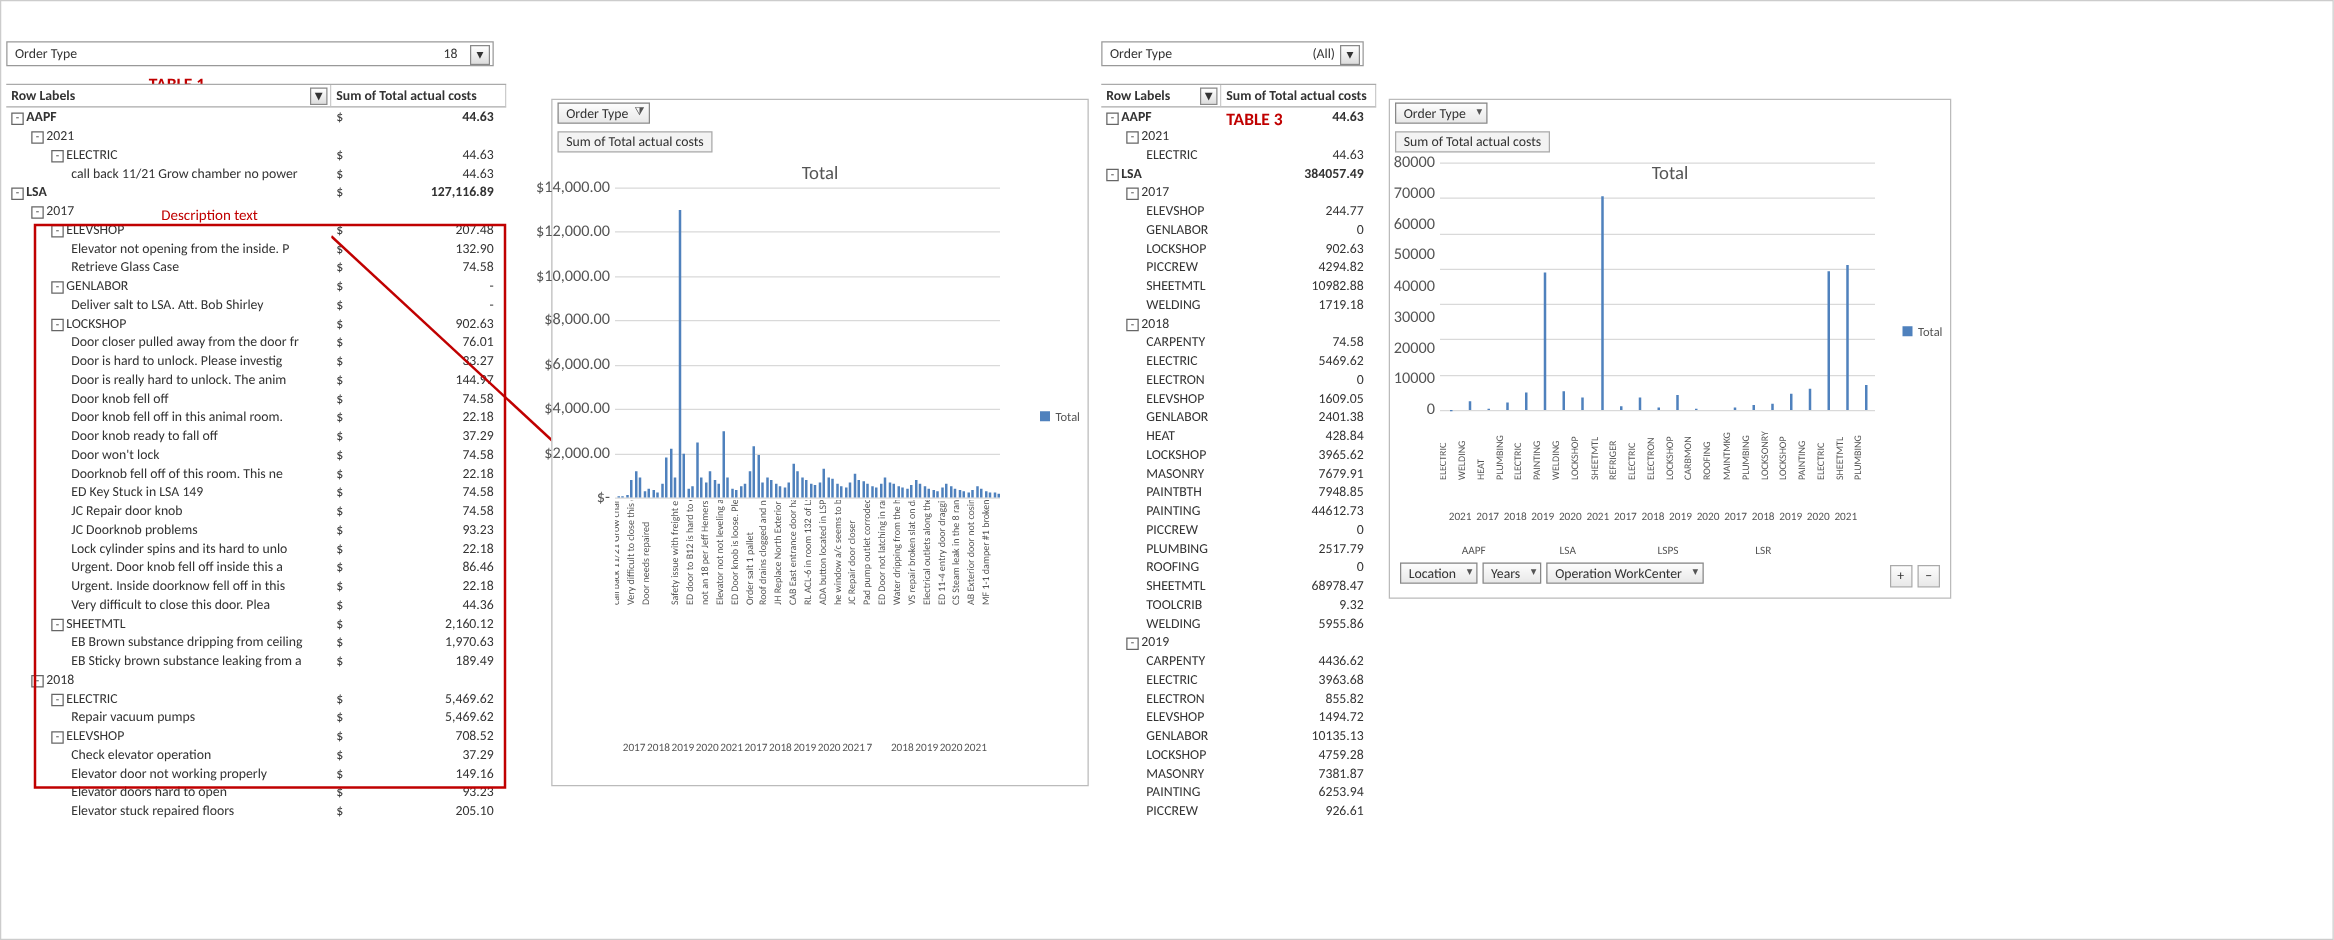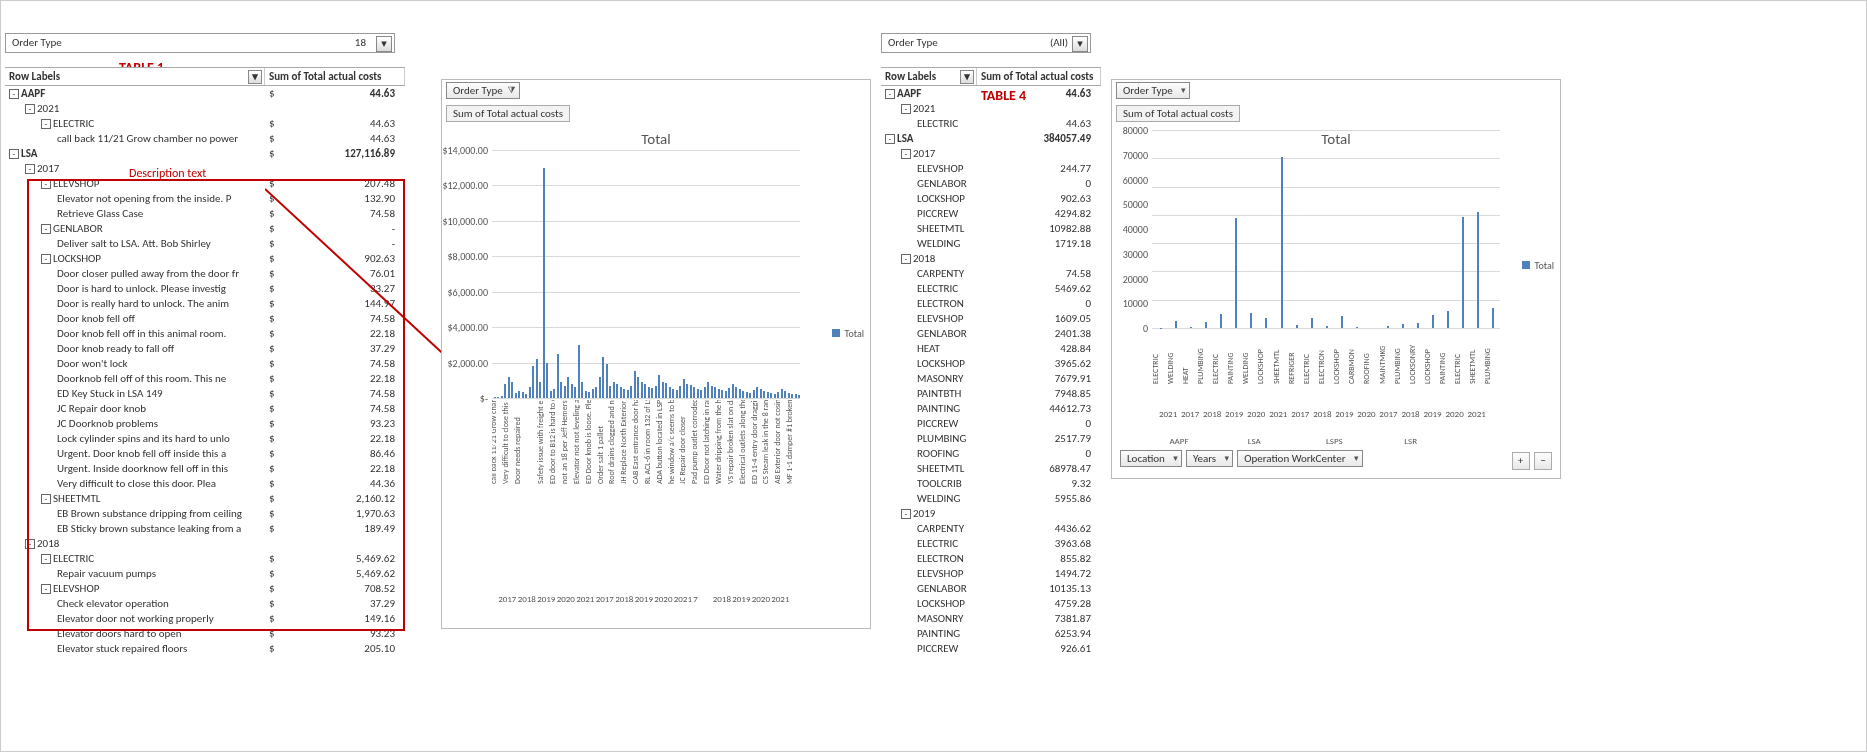--- a/index.html
+++ b/index.html
@@ -27,21 +27,21 @@
   .red-arrow{position:absolute;pointer-events:none}
 
   .chart{position:absolute;border:1px solid #bbb;background:#fff}
   .chart .slicer{margin:4px;display:inline-block}
   .slicer-btn{border:1px solid #888;background:linear-gradient(#fdfdfd,#e8e8e8);padding:1px 16px 1px 6px;position:relative;cursor:pointer;font-size:11px}
   .slicer-btn::after{content:"▾";position:absolute;right:3px;top:1px;font-size:9px;color:#555}
   .slicer-btn.filtered::after{content:"⧩";}
   .value-btn{border:1px solid #aaa;background:#f3f3f3;padding:1px 6px;margin:4px;display:inline-block;font-size:11px}
   .chart-title{text-align:center;font-size:15px;color:#555;margin-top:4px}
   .plot-area{position:absolute;left:50px;right:70px;top:70px;bottom:230px}
-  .yaxis{position:absolute;left:0;top:70px;bottom:230px;width:48px;font-size:10px;color:#555}
+  .yaxis{position:absolute;left:0;top:70px;bottom:230px;width:48px;font-size:13px;color:#555}
   .ytick{position:absolute;right:2px}
   .legend{position:absolute;right:6px;top:45%;font-size:10px;color:#555}
   .legend .sw{display:inline-block;width:8px;height:8px;background:#4f81bd;margin-right:4px}
   .xlabels{position:absolute;left:50px;right:70px;bottom:4px;height:224px;font-size:8px;color:#555;overflow:hidden}
   .xlabels .vg{position:absolute;bottom:140px;transform-origin:0 100%;transform:rotate(-90deg);white-space:nowrap}
   .bar{position:absolute;bottom:0;width:2px;background:#4f81bd}
   .grid-ln{position:absolute;left:0;right:0;border-top:1px solid #d9d9d9}
 
   .chart2 .plot-area{top:50px;bottom:150px;left:40px;right:60px}
   .chart2 .yaxis{top:50px;bottom:150px;width:38px}
@@ -64,21 +64,21 @@
   <div class="filter-row" style="left:880px;width:210px">
     <span class="lbl">Order Type</span>
     <span class="val" style="right:22px">(All)</span>
     <span class="filter-btn">▾</span>
   </div>
 
   <div class="red-title" style="left:118px;top:58px">TABLE 1</div>
 
   <div class="red-title" style="left:128px;top:165px;font-size:12px;font-weight:normal">Description text</div>
 
-  <div class="red-title" style="left:980px;top:86px">TABLE 4</div>
+  <div class="red-title" style="left:980px;top:86px">TABLE 3</div>
 
   <div class="pivot" id="pivot1" style="left:4px;width:400px;top:66px">
     <div class="hdr">
       <div class="cell" style="width:260px;position:relative">
         <span>Row Labels</span>
         <span class="drop">▾</span>
       </div>
       <div class="cell" style="width:140px">Sum of Total actual costs</div>
     </div>
     <div class="rows" id="rows1">

